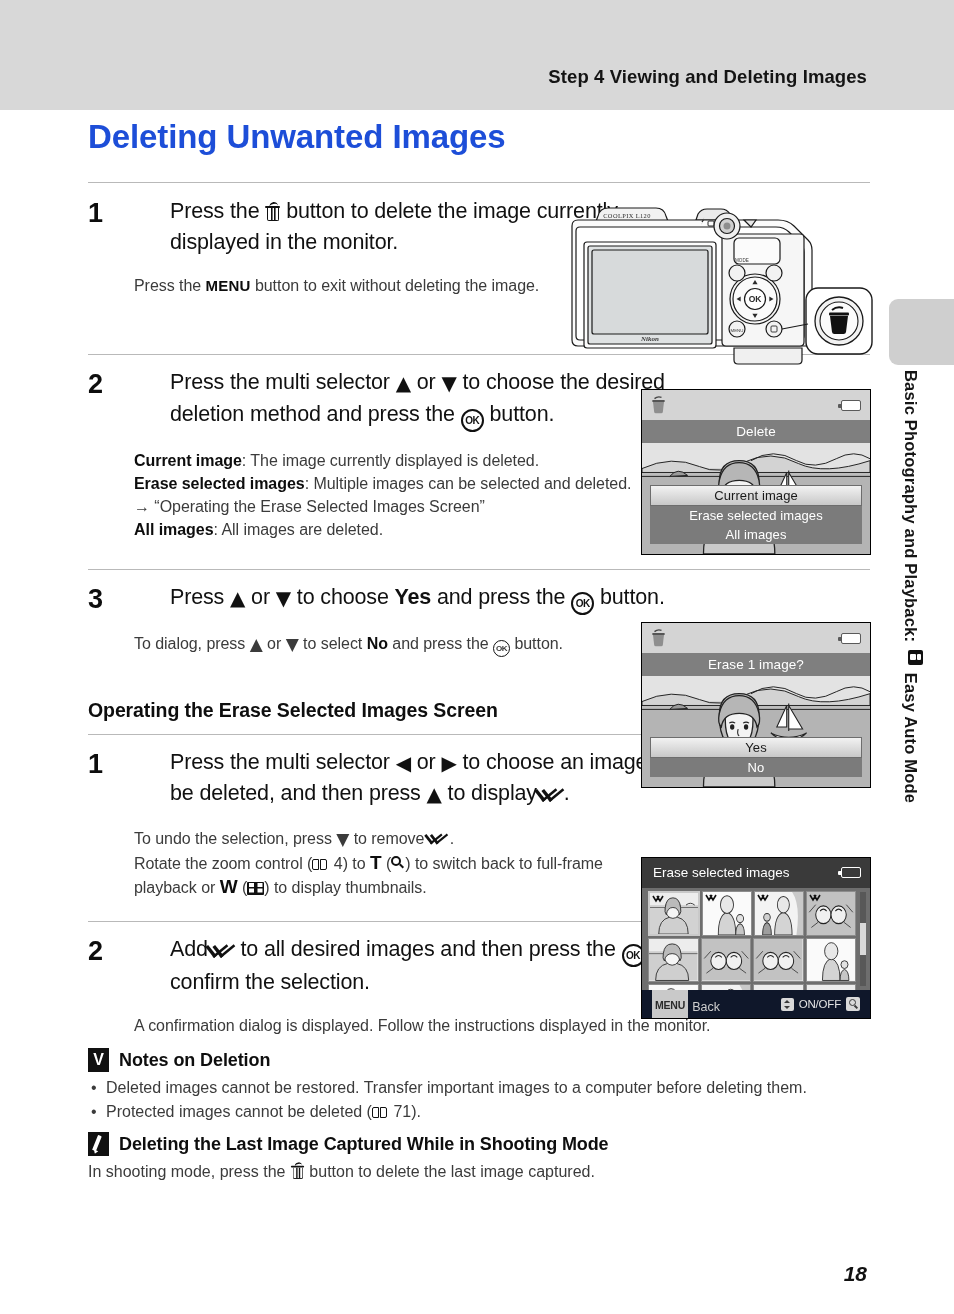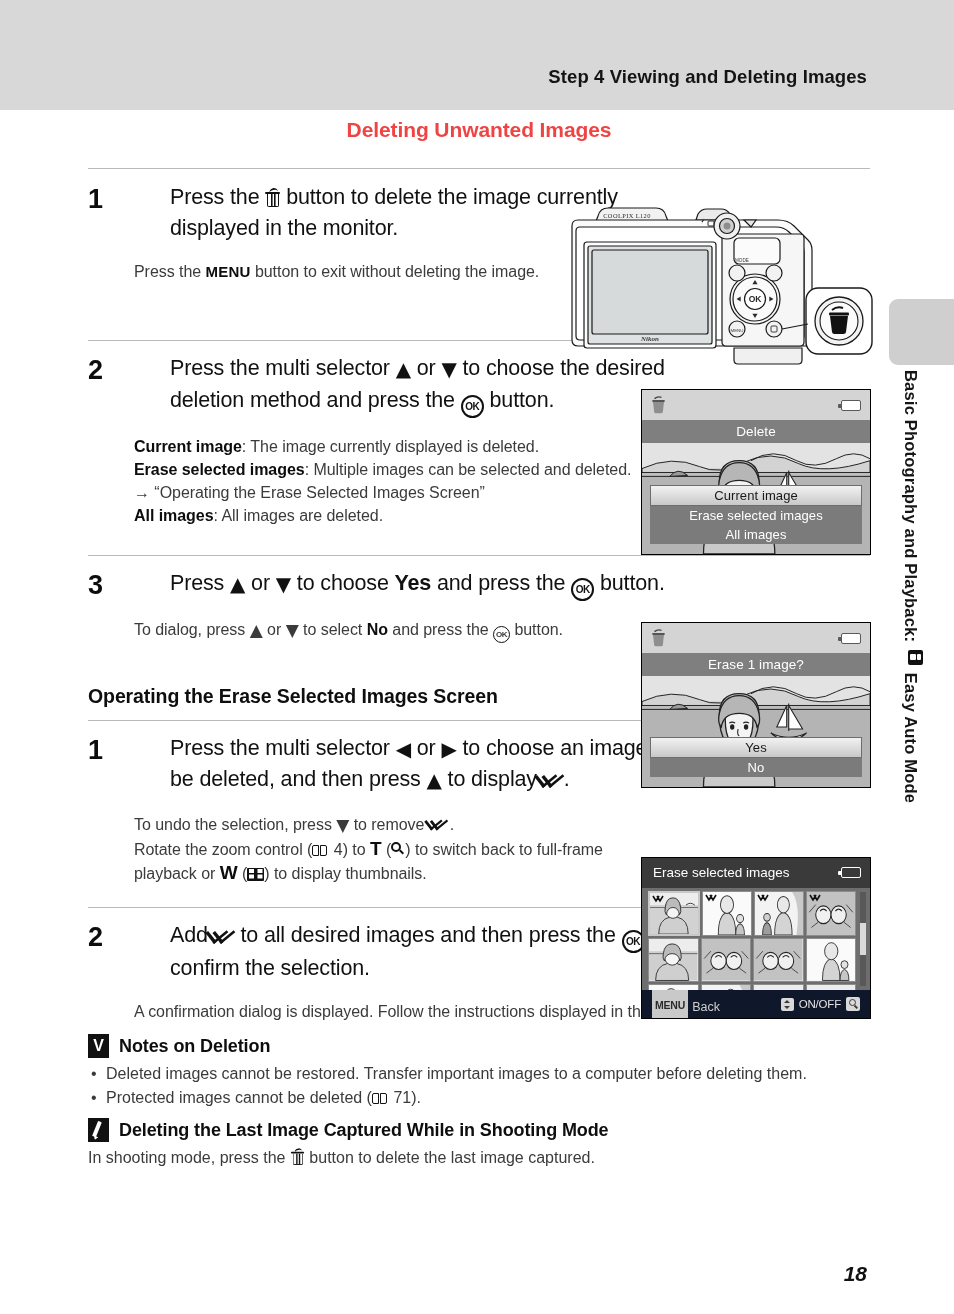--- a/index.html
+++ b/index.html
@@ -81,27 +81,26 @@
 
   
   .content {
     position: absolute;
     left: 88px;
     top: 118px;
     width: 782px;
   }
 
   h1.page-heading {
-    font-size: 21px;
+    font-size: 33px;
     font-weight: bold;
     margin: 0;
     padding: 0 0 4px 0;
     letter-spacing: -.1px;
-    color: #ef4444;
-    text-align: center;
+    color: #1d4ed8;
   }
   h2.sub-heading {
     font-size: 19.5px;
     font-weight: bold;
     margin: 0;
     padding: 0;
     letter-spacing: -.1px;
     color: #0e0e0e;
   }
   .rule {

